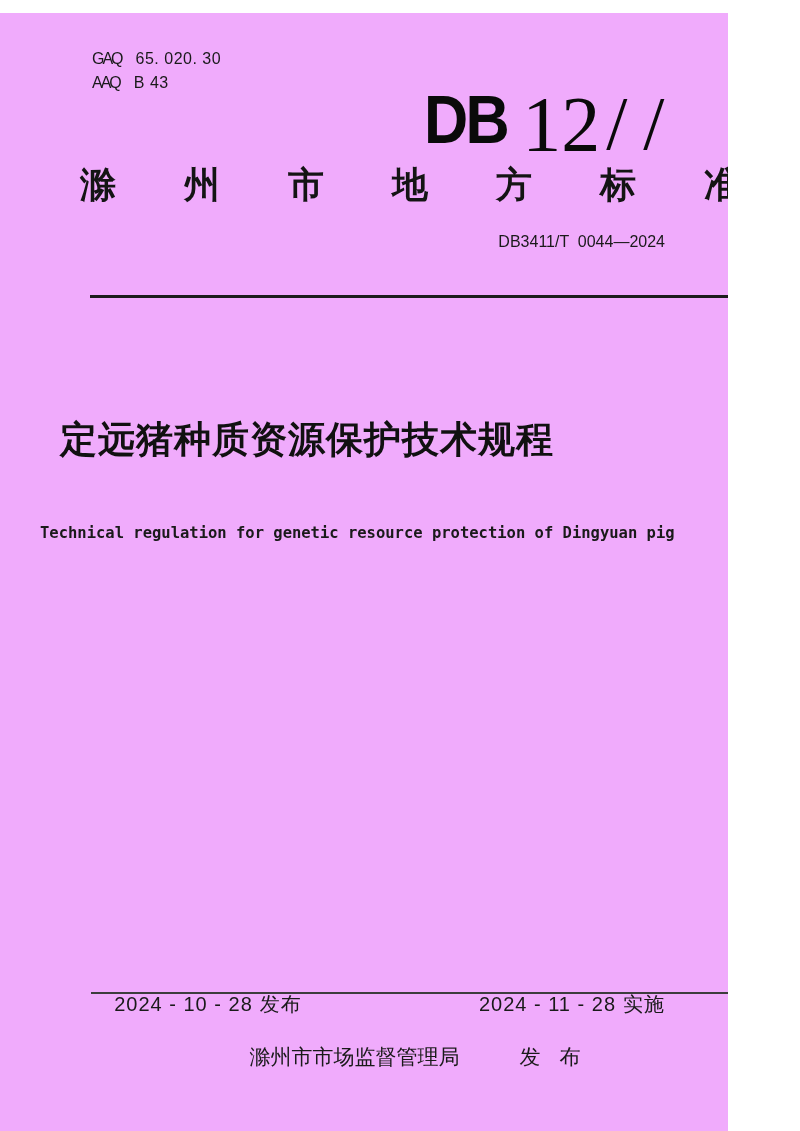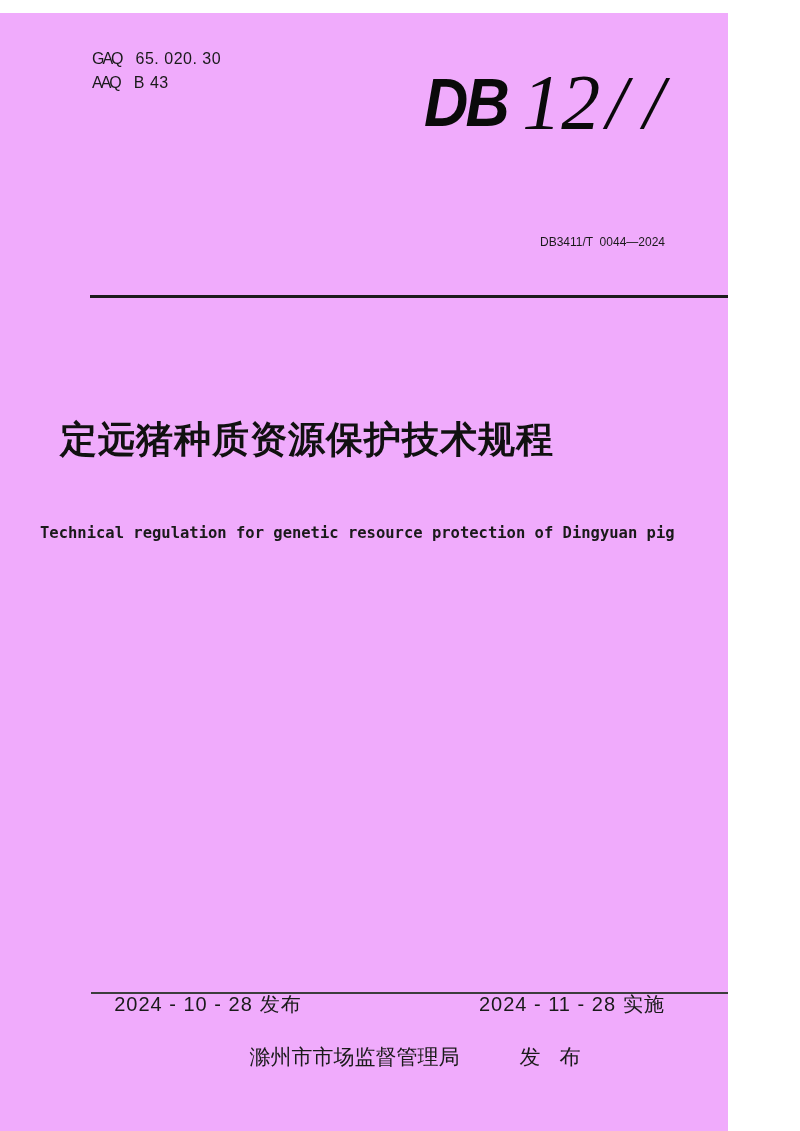--- a/index.html
+++ b/index.html
@@ -14,23 +14,23 @@
   }
   
   .ics-block{
     position:absolute;left:92px;top:34px;
     font-size:16px;line-height:24px;color:#1a1a1a;
   }
   .code-prefix{letter-spacing:-2px;margin-right:14px;}
   .code-value{white-space:pre;letter-spacing:0.5px;}
   
   .logo{
-    position:absolute;left:424px;top:50px;
-    display:flex;align-items:center;
-    color:#0a0a0a;white-space:nowrap;font-style:italic;
+    position:absolute;left:424px;top:72px;
+    display:flex;align-items:flex-start;
+    color:#0a0a0a;white-space:nowrap;
   }
   .logo-db{
     font-family:"Liberation Sans",sans-serif;
     font-weight:700;font-size:68px;line-height:1;
     letter-spacing:-3px;
     display:inline-block;transform:scaleX(0.9);transform-origin:left bottom;
   }
   .logo-num{
     font-family:"Liberation Serif",serif;
     font-weight:400;font-size:78px;line-height:1;
@@ -44,21 +44,21 @@
   
   .jurisdiction{
     position:absolute;left:80px;top:150px;width:660px;
     font-size:36px;font-weight:700;line-height:44px;
     text-align:justify;text-align-last:justify;
     color:#141414;
   }
   
   .std-number{
     position:absolute;right:63px;top:217px;
-    font-size:12px;line-height:24px;letter-spacing:0;
+    font-size:16px;line-height:24px;letter-spacing:0;
     white-space:pre;color:#1a1a1a;
   }
   .rule-top{
     position:absolute;left:90px;top:282px;width:650px;height:3px;
     background:#1c1c1c;
   }
   .title-cn{
     position:absolute;left:60px;top:404px;width:680px;margin:0;
     text-align:left;
     font-size:37px;font-weight:700;line-height:46px;letter-spacing:1px;
@@ -105,20 +105,21 @@
       <span class="code-prefix">AAQ</span><span class="code-value">B 43</span>
     </div>
   </div>
 
   <div class="logo">
     <span class="logo-db">DB</span>
     <span class="logo-num">12</span>
     <span class="logo-slashes">//</span>
   </div>
 
+  <div class="jurisdiction">滁州市地方标准</div>
 
   <div class="std-number">DB3411/T  0044—2024</div>
 
   <div class="rule-top"></div>
 
   <h1 class="title-cn">定远猪种质资源保护技术规程</h1>
 
   <div class="title-en">Technical regulation for genetic resource protection of Dingyuan pig</div>
 
   <div class="date-issue">

